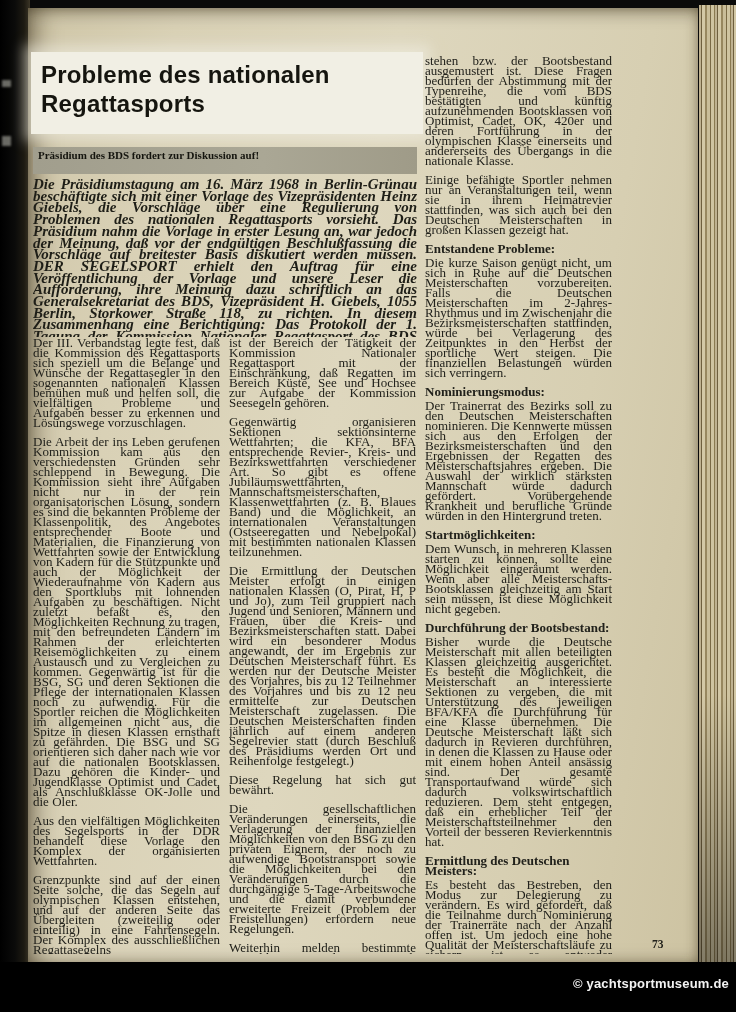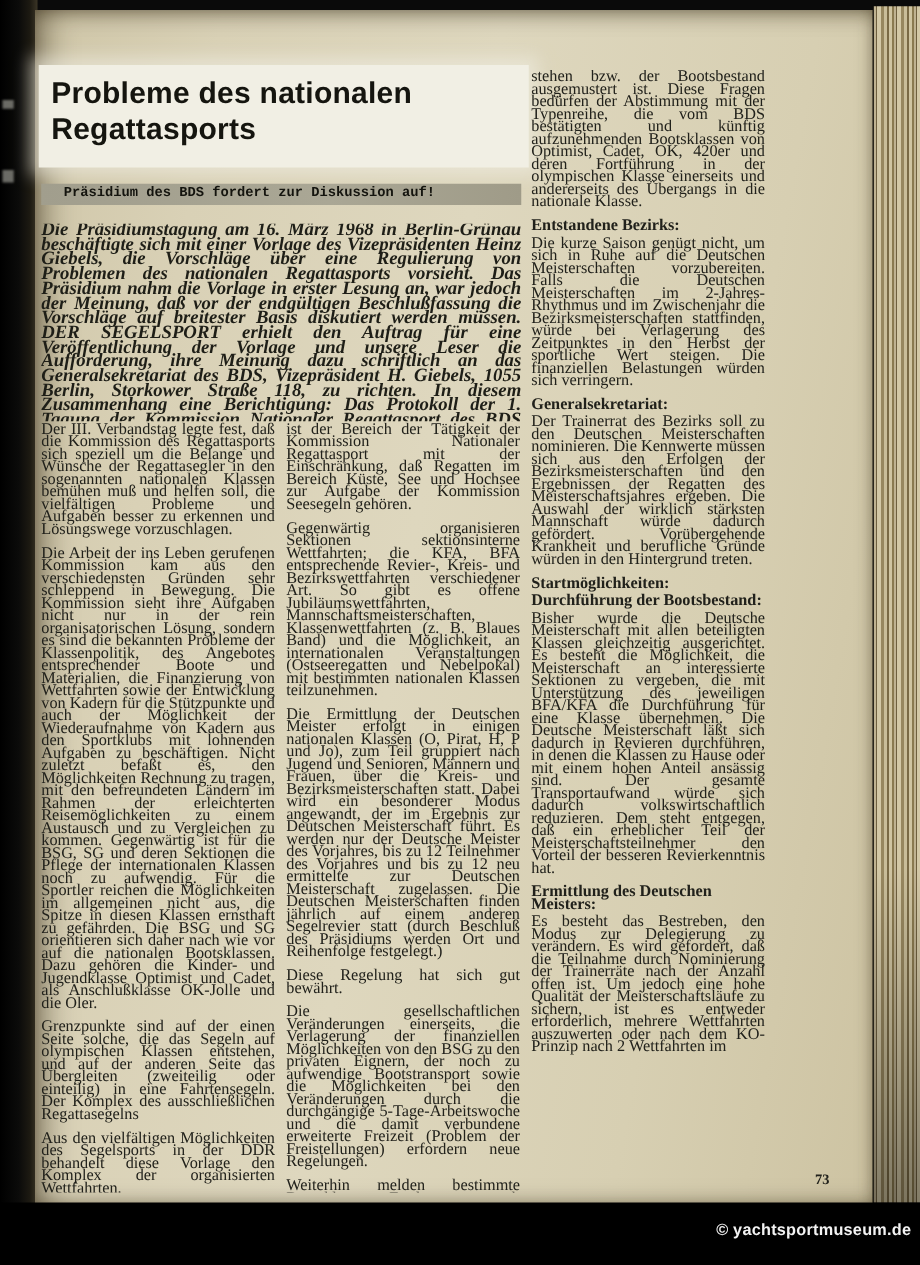--- a/index.html
+++ b/index.html
@@ -29,25 +29,25 @@
     position:absolute; left:3px; top:44px; width:392px; height:82px;
     background:#f1efe4; box-shadow:0 0 12px 7px rgba(241,239,228,.55);
     padding:8px 0 0 10px; box-sizing:border-box;
   }
   .title-line {
     font-family:"Liberation Sans", sans-serif; font-weight:bold;
     font-size:24px; line-height:29px; color:#15150f; letter-spacing:.2px;
   }
 
   .subtitle-bar {
-    position:absolute; left:5px; top:139px; width:384px; height:17px;
+    position:absolute; left:5px; top:139px; width:384px; height:27px;
     background:linear-gradient(90deg,#a19e8d,#aaa795 60%,#9f9b88);
-    font-family:Liberation Mono, monospace; font-weight:bold;
+    font-family:Liberation Serif, serif; font-weight:bold;
     font-size:11px; line-height:17px; color:#14140e;
-    padding-left:18px; box-sizing:border-box; white-space:nowrap; overflow:hidden;
+    padding-left:5px; box-sizing:border-box; white-space:nowrap; overflow:hidden;
   }
 
   .intro {
     position:absolute; left:5px; top:171px; width:384px; height:158px;
     font-weight:bold; font-style:italic; font-size:15px; line-height:11.7px;
     text-align:justify; color:#1e1e17; overflow:hidden;
   }
 
   .col {
     position:absolute; width:187px; font-size:13px; line-height:10px;
@@ -98,40 +98,42 @@
       <div class="title-line">Regattasports</div>
     </div>
 
     <div class="subtitle-bar">Präsidium des BDS fordert zur Diskussion auf!</div>
 
     <div class="intro">Die Präsidiumstagung am 16. März 1968 in Berlin-Grünau beschäftigte sich mit einer Vorlage des Vizepräsidenten Heinz Giebels, die Vorschläge über eine Regulierung von Problemen des nationalen Regattasports vorsieht. Das Präsidium nahm die Vorlage in erster Lesung an, war jedoch der Meinung, daß vor der endgültigen Beschlußfassung die Vorschläge auf breitester Basis diskutiert werden müssen. DER SEGELSPORT erhielt den Auftrag für eine Veröffentlichung der Vorlage und unsere Leser die Aufforderung, ihre Meinung dazu schriftlich an das Generalsekretariat des BDS, Vizepräsident H. Giebels, 1055 Berlin, Storkower Straße 118, zu richten. In diesem Zusammenhang eine Berichtigung: Das Protokoll der 1. Tagung der Kommission Nationaler Regattasport des BDS wurde im SEGELSPORT 11/1967 durch einen Übermittlungsfehler unter „Amtliche Mitteilungen“ gebracht. Beschlußkraft bekommen die darin enthaltenen Gedanken und Vorschläge selbstverständlich erst durch das Präsidium des BDS.</div>
 
     <div class="col col1">
       <p>Der III. Verbandstag legte fest, daß die Kommission des Regattasports sich speziell um die Belange und Wünsche der Regattasegler in den sogenannten nationalen Klassen bemühen muß und helfen soll, die vielfältigen Probleme und Aufgaben besser zu erkennen und Lösungswege vorzuschlagen.</p>
       <p>Die Arbeit der ins Leben gerufenen Kommission kam aus den verschiedensten Gründen sehr schleppend in Bewegung. Die Kommission sieht ihre Aufgaben nicht nur in der rein organisatorischen Lösung, sondern es sind die bekannten Probleme der Klassenpolitik, des Angebotes entsprechender Boote und Materialien, die Finanzierung von Wettfahrten sowie der Entwicklung von Kadern für die Stützpunkte und auch der Möglichkeit der Wiederaufnahme von Kadern aus den Sportklubs mit lohnenden Aufgaben zu beschäftigen. Nicht zuletzt befaßt es, den Möglichkeiten Rechnung zu tragen, mit den befreundeten Ländern im Rahmen der erleichterten Reisemöglichkeiten zu einem Austausch und zu Vergleichen zu kommen. Gegenwärtig ist für die BSG, SG und deren Sektionen die Pflege der internationalen Klassen noch zu aufwendig. Für die Sportler reichen die Möglichkeiten im allgemeinen nicht aus, die Spitze in diesen Klassen ernsthaft zu gefährden. Die BSG und SG orientieren sich daher nach wie vor auf die nationalen Bootsklassen. Dazu gehören die Kinder- und Jugendklasse Optimist und Cadet, als Anschlußklasse OK-Jolle und die Oler.</p>
+      <p>Aus den vielfältigen Möglichkeiten des Segelsports in der DDR behandelt diese Vorlage den Komplex der organisierten Wettfahrten.</p>
       <p>Grenzpunkte sind auf der einen Seite solche, die das Segeln auf olympischen Klassen entstehen, und auf der anderen Seite das Übergleiten (zweiteilig oder einteilig) in eine Fahrtensegeln. Der Komplex des ausschließlichen Regattasegelns</p>
-      <p>Aus den vielfältigen Möglichkeiten des Segelsports in der DDR behandelt diese Vorlage den Komplex der organisierten Wettfahrten.</p>
     </div>
 
     <div class="col col2">
       <p>ist der Bereich der Tätigkeit der Kommission Nationaler Regattasport mit der Einschränkung, daß Regatten im Bereich Küste, See und Hochsee zur Aufgabe der Kommission Seesegeln gehören.</p>
       <p>Gegenwärtig organisieren Sektionen sektionsinterne Wettfahrten; die KFA, BFA entsprechende Revier-, Kreis- und Bezirkswettfahrten verschiedener Art. So gibt es offene Jubiläumswettfahrten, Mannschaftsmeisterschaften, Klassenwettfahrten (z. B. Blaues Band) und die Möglichkeit, an internationalen Veranstaltungen (Ostseeregatten und Nebelpokal) mit bestimmten nationalen Klassen teilzunehmen.</p>
       <p>Die Ermittlung der Deutschen Meister erfolgt in einigen nationalen Klassen (O, Pirat, H, P und Jo), zum Teil gruppiert nach Jugend und Senioren, Männern und Frauen, über die Kreis- und Bezirksmeisterschaften statt. Dabei wird ein besonderer Modus angewandt, der im Ergebnis zur Deutschen Meisterschaft führt. Es werden nur der Deutsche Meister des Vorjahres, bis zu 12 Teilnehmer des Vorjahres und bis zu 12 neu ermittelte zur Deutschen Meisterschaft zugelassen. Die Deutschen Meisterschaften finden jährlich auf einem anderen Segelrevier statt (durch Beschluß des Präsidiums werden Ort und Reihenfolge festgelegt.)</p>
       <p>Diese Regelung hat sich gut bewährt.</p>
       <p>Die gesellschaftlichen Veränderungen einerseits, die Verlagerung der finanziellen Möglichkeiten von den BSG zu den privaten Eignern, der noch zu aufwendige Bootstransport sowie die Möglichkeiten bei den Veränderungen durch die durchgängige 5-Tage-Arbeitswoche und die damit verbundene erweiterte Freizeit (Problem der Freistellungen) erfordern neue Regelungen.</p>
       <p>Weiterhin melden bestimmte Bootsklassen Forderungen nach Veränderungen bzw. Modernisierung ihrer Boote für Regattazwecke an, solange nicht neue Klassen zur Verfügung</p>
     </div>
 
     <div class="col col3">
       <p>stehen bzw. der Bootsbestand ausgemustert ist. Diese Fragen bedürfen der Abstimmung mit der Typenreihe, die vom BDS bestätigten und künftig aufzunehmenden Bootsklassen von Optimist, Cadet, OK, 420er und deren Fortführung in der olympischen Klasse einerseits und andererseits des Übergangs in die nationale Klasse.</p>
-      <p class="h">Entstandene Bezirks:</p>
+      <p>Einige befähigte Sportler nehmen nur an Veranstaltungen teil, wenn sie in ihrem Heimatrevier stattfinden, was sich auch bei den Deutschen Meisterschaften in großen Klassen gezeigt hat.</p>
+      <p class="h">Entstandene Probleme:</p>
       <p>Die kurze Saison genügt nicht, um sich in Ruhe auf die Deutschen Meisterschaften vorzubereiten. Falls die Deutschen Meisterschaften im 2-Jahres-Rhythmus und im Zwischenjahr die Bezirksmeisterschaften stattfinden, würde bei Verlagerung des Zeitpunktes in den Herbst der sportliche Wert steigen. Die finanziellen Belastungen würden sich verringern.</p>
-      <p class="h">Generalsekretariat:</p>
+      <p class="h">Nominierungsmodus:</p>
       <p>Der Trainerrat des Bezirks soll zu den Deutschen Meisterschaften nominieren. Die Kennwerte müssen sich aus den Erfolgen der Bezirksmeisterschaften und den Ergebnissen der Regatten des Meisterschaftsjahres ergeben. Die Auswahl der wirklich stärksten Mannschaft würde dadurch gefördert. Vorübergehende Krankheit und berufliche Gründe würden in den Hintergrund treten.</p>
       <p class="h">Startmöglichkeiten:</p>
+      <p>Dem Wunsch, in mehreren Klassen starten zu können, sollte eine Möglichkeit eingeräumt werden. Wenn aber alle Meisterschafts-Bootsklassen gleichzeitig am Start sein müssen, ist diese Möglichkeit nicht gegeben.</p>
       <p class="h">Durchführung der Bootsbestand:</p>
       <p>Bisher wurde die Deutsche Meisterschaft mit allen beteiligten Klassen gleichzeitig ausgerichtet. Es besteht die Möglichkeit, die Meisterschaft an interessierte Sektionen zu vergeben, die mit Unterstützung des jeweiligen BFA/KFA die Durchführung für eine Klasse übernehmen. Die Deutsche Meisterschaft läßt sich dadurch in Revieren durchführen, in denen die Klassen zu Hause oder mit einem hohen Anteil ansässig sind. Der gesamte Transportaufwand würde sich dadurch volkswirtschaftlich reduzieren. Dem steht entgegen, daß ein erheblicher Teil der Meisterschaftsteilnehmer den Vorteil der besseren Revierkenntnis hat.</p>
       <p class="h">Ermittlung des Deutschen Meisters:</p>
       <p>Es besteht das Bestreben, den Modus zur Delegierung zu verändern. Es wird gefordert, daß die Teilnahme durch Nominierung der Trainerräte nach der Anzahl offen ist. Um jedoch eine hohe Qualität der Meisterschaftsläufe zu sichern, ist es entweder erforderlich, mehrere Wettfahrten auszuwerten oder nach dem KO-Prinzip nach 2 Wettfahrten im</p>
     </div>
 
     <div class="page-number">73</div>
   </div>
 
   <div class="edge-stripes"></div>

